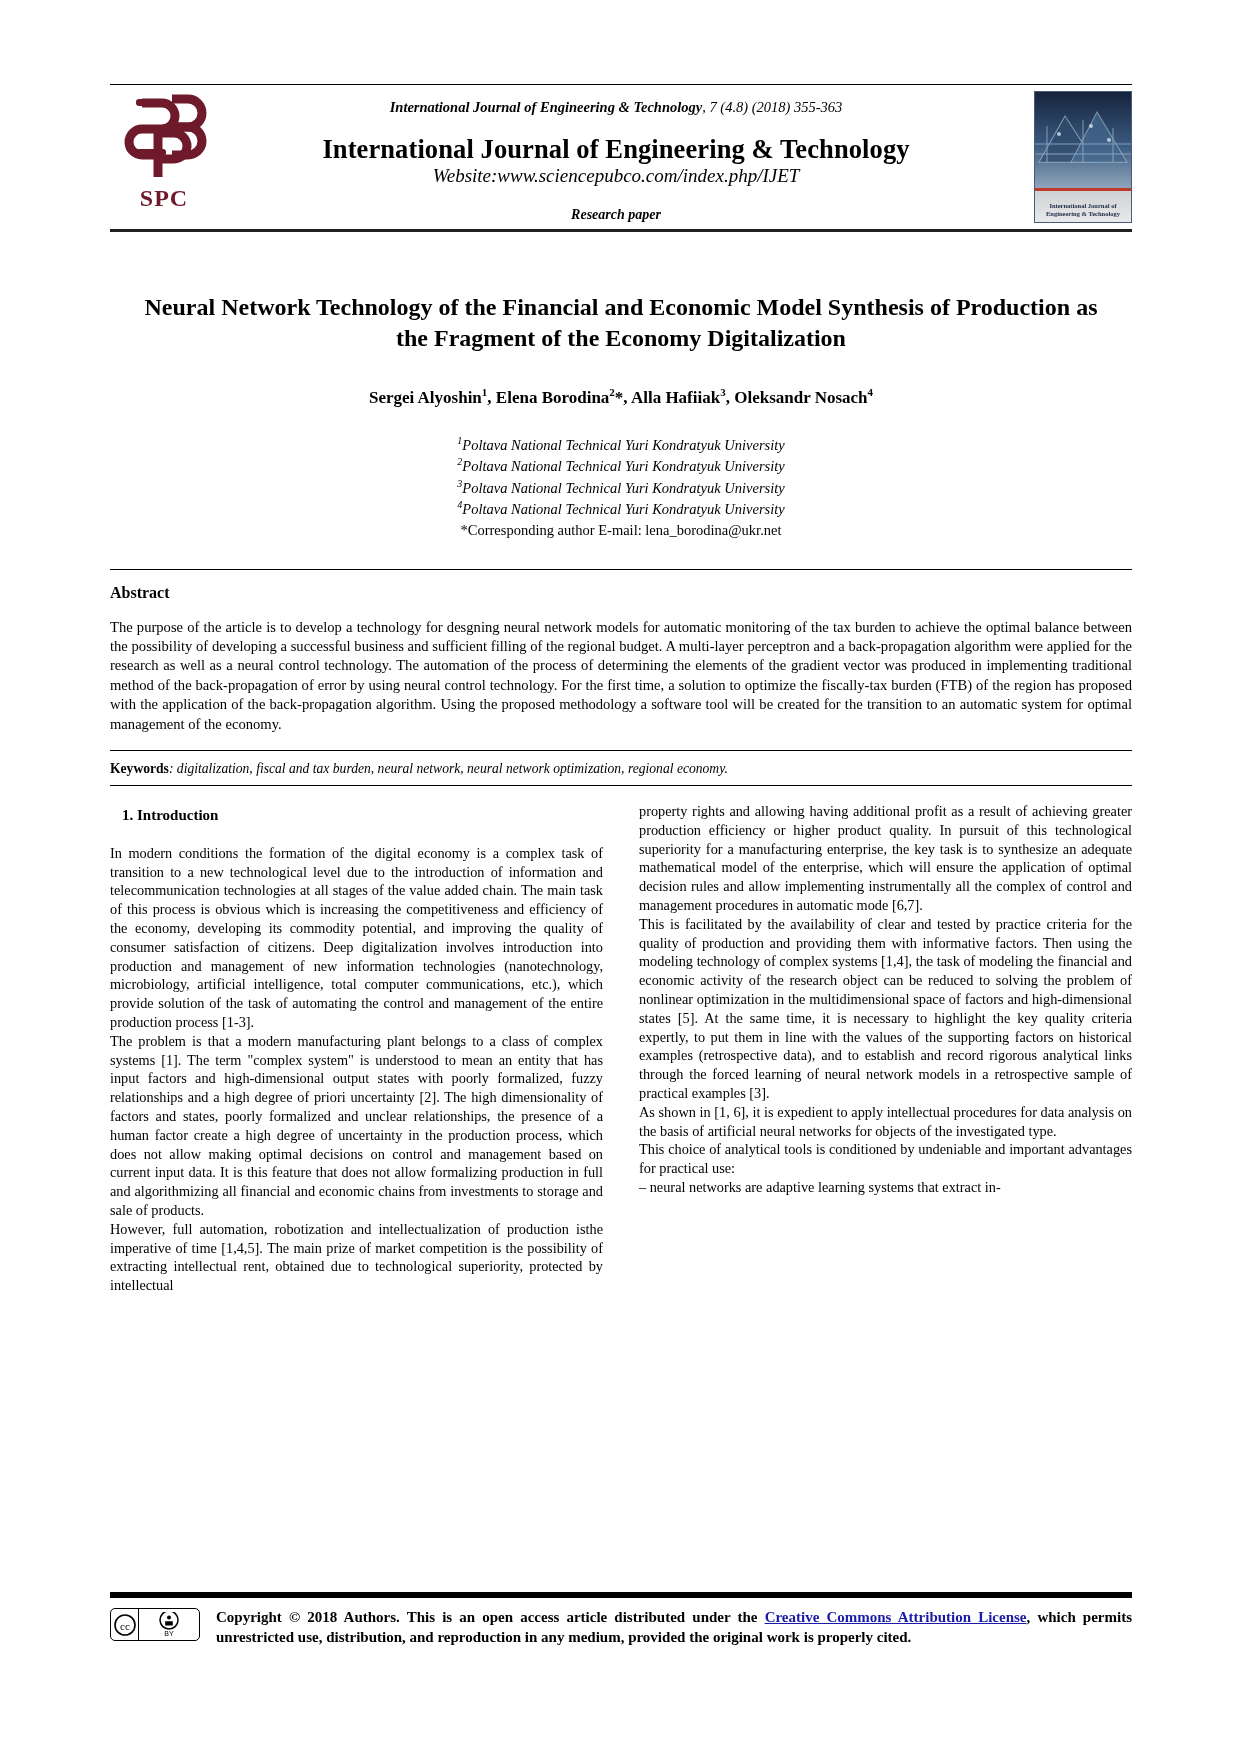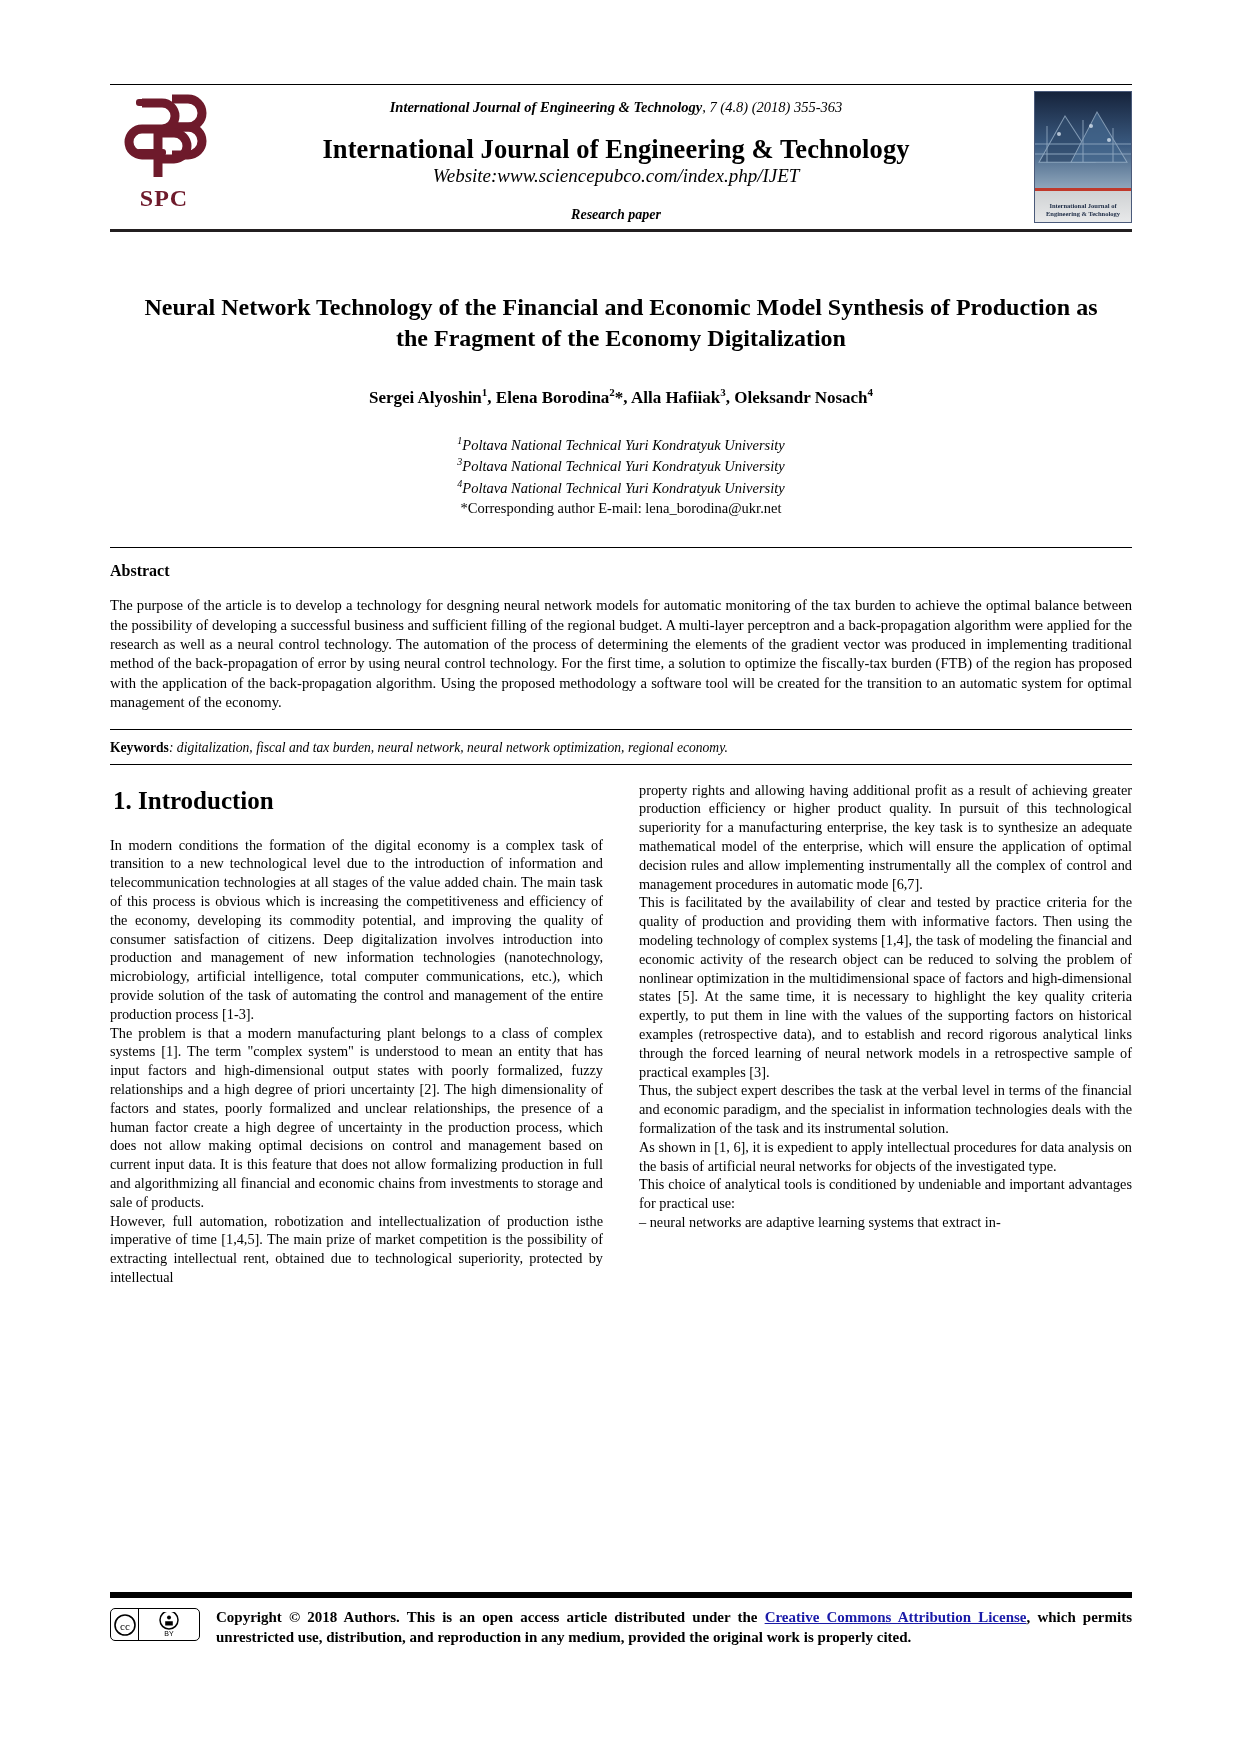--- a/index.html
+++ b/index.html
@@ -191,23 +191,23 @@
     display: flex;
     gap: 36px;
   }
   .col {
     width: 493px;
     font-size: 14.3px;
     line-height: 1.315;
     text-align: justify;
   }
   .section-title {
-    font-size: 25px;
-    font-weight: bold;
-    margin: 4px 0 18px 3px;
+    font-size: 15px;
+    font-weight: bold;
+    margin: 4px 0 18px 12px;
   }
   .col p { margin: 0; }
   .col p + p { margin-top: 0px; }
 
   
   .footer {
     position: absolute;
     left: 110px;
     top: 1592px;
     width: 1022px;
@@ -314,20 +314,21 @@
         </div>
 
       </div>
     </div>
 
     <div class="title-block">
       <div class="paper-title">Neural Network Technology of the Financial and Economic Model Synthesis of Production as the Fragment of the Economy Digitalization</div>
       <div class="authors">Sergei Alyoshin<sup>1</sup>, Elena Borodina<sup>2</sup>*, Alla Hafiiak<sup>3</sup>, Oleksandr Nosach<sup>4</sup></div>
       <div class="affiliations">
         <div><sup>1</sup><span>Poltava National Technical Yuri Kondratyuk University</span></div>
+        <div><sup>2</sup><span>Poltava National Technical Yuri Kondratyuk University</span></div>
         <div><sup>3</sup><span>Poltava National Technical Yuri Kondratyuk University</span></div>
         <div><sup>4</sup><span>Poltava National Technical Yuri Kondratyuk University</span></div>
       </div>
       <div class="corresponding">*Corresponding author E-mail: lena_borodina@ukr.net</div>
     </div>
 
     <div class="abs-rule-top"></div>
     <div class="abstract-label">Abstract</div>
     <div class="abstract-text">The purpose of the article is to develop a technology for desgning neural network models for automatic monitoring of the tax burden to achieve the optimal balance between the possibility of developing a successful business and sufficient filling of the regional budget. A multi-layer perceptron and a back-propagation algorithm were applied for the research as well as a neural control technology. The automation of the process of determining the elements of the gradient vector was produced in implementing traditional method of the back-propagation of error by using neural control technology. For the first time, a solution to optimize the fiscally-tax burden (FTB) of the region has proposed with the application of the back-propagation algorithm. Using the proposed methodology a software tool will be created for the transition to an automatic system for optimal management of the economy.</div>
     <div class="abs-rule-bottom"></div>
@@ -337,21 +338,20 @@
     <div class="columns">
       <div class="col">
         <div class="section-title">1.  Introduction</div>
         <p>In modern conditions the formation of the digital economy is a complex task of transition to a new technological level due to the introduction of information and telecommunication technologies at all stages of the value added chain. The main task of this process is obvious which is increasing the competitiveness and efficiency of the economy, developing its commodity potential, and improving the quality of consumer satisfaction of citizens. Deep digitalization involves introduction into production and management of new information technologies (nanotechnology, microbiology, artificial intelligence, total computer communications, etc.), which provide solution of the task of automating the control and management of the entire production process [1-3].</p>
         <p>The problem is that a modern manufacturing plant belongs to a class of complex systems [1]. The term "complex system" is understood to mean an entity that has input factors and high-dimensional output states with poorly formalized, fuzzy relationships and a high degree of priori uncertainty [2]. The high dimensionality of factors and states, poorly formalized and unclear relationships, the presence of a human factor create a high degree of uncertainty in the production process, which does not allow making optimal decisions on control and management based on current input data. It is this feature that does not allow formalizing production in full and algorithmizing all financial and economic chains from investments to storage and sale of products.</p>
         <p> However, full automation, robotization and intellectualization of production isthe imperative of time [1,4,5]. The main prize of market competition is the possibility of extracting intellectual rent, obtained due to technological superiority, protected by intellectual</p>
       </div>
       <div class="col">
         <p>property rights and allowing having additional profit as a result of achieving greater production efficiency or higher product quality. In pursuit of this technological superiority for a manufacturing enterprise, the key task is to synthesize an adequate mathematical model of the enterprise, which will ensure the application of optimal decision rules and allow implementing instrumentally all the complex of control and management procedures in automatic mode [6,7].</p>
         <p>This is facilitated by the availability of clear and tested by practice criteria for the quality of production and providing them with informative factors. Then using the modeling technology of complex systems [1,4], the task of modeling the financial and economic activity of the research object can be reduced to solving the problem of nonlinear optimization in the multidimensional space of factors and high-dimensional states [5]. At the same time, it is necessary to highlight the key quality criteria expertly, to put them in line with the values of the supporting factors on historical examples (retrospective data), and to establish and record rigorous analytical links through the forced learning of neural network models in a retrospective sample of practical examples [3].</p>
-        <p>Thus, the subject expert describes the task at the verbal level in terms of the financial and economic paradigm, and the specialist in information technologies deals with the formalization of the task and its instrumental solution.</p>
         <p>As shown in [1, 6], it is expedient to apply intellectual procedures for data analysis on the basis of artificial neural networks for objects of the investigated type.</p>
         <p>This choice of analytical tools is conditioned by undeniable and important advantages for practical use:</p>
         <p>– neural networks are adaptive learning systems that extract in-</p>
       </div>
     </div>
 
   </div>
 
   <div class="footer">
     <div class="cc-badge">

